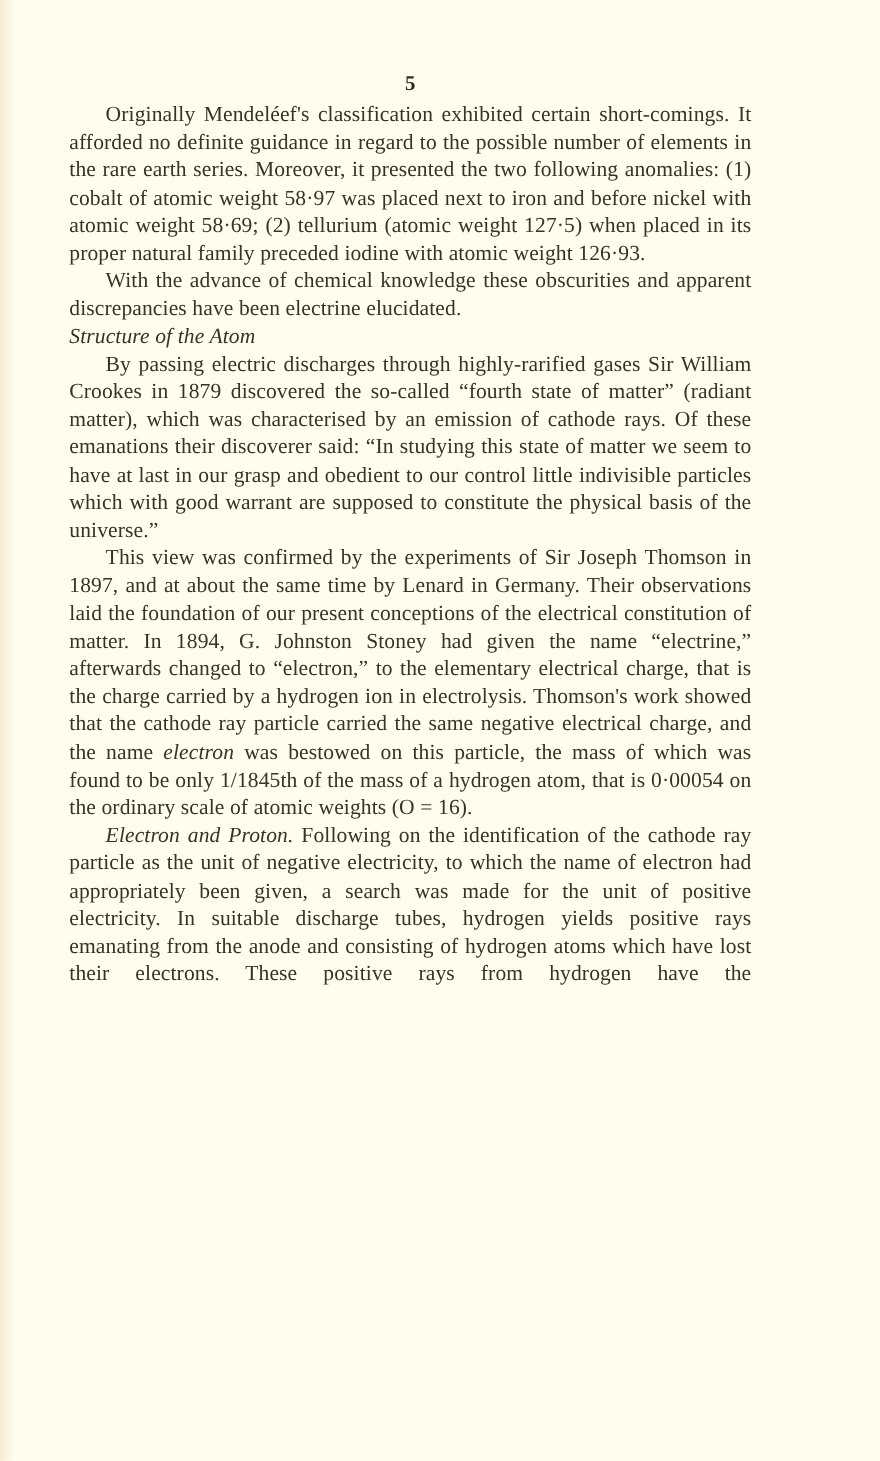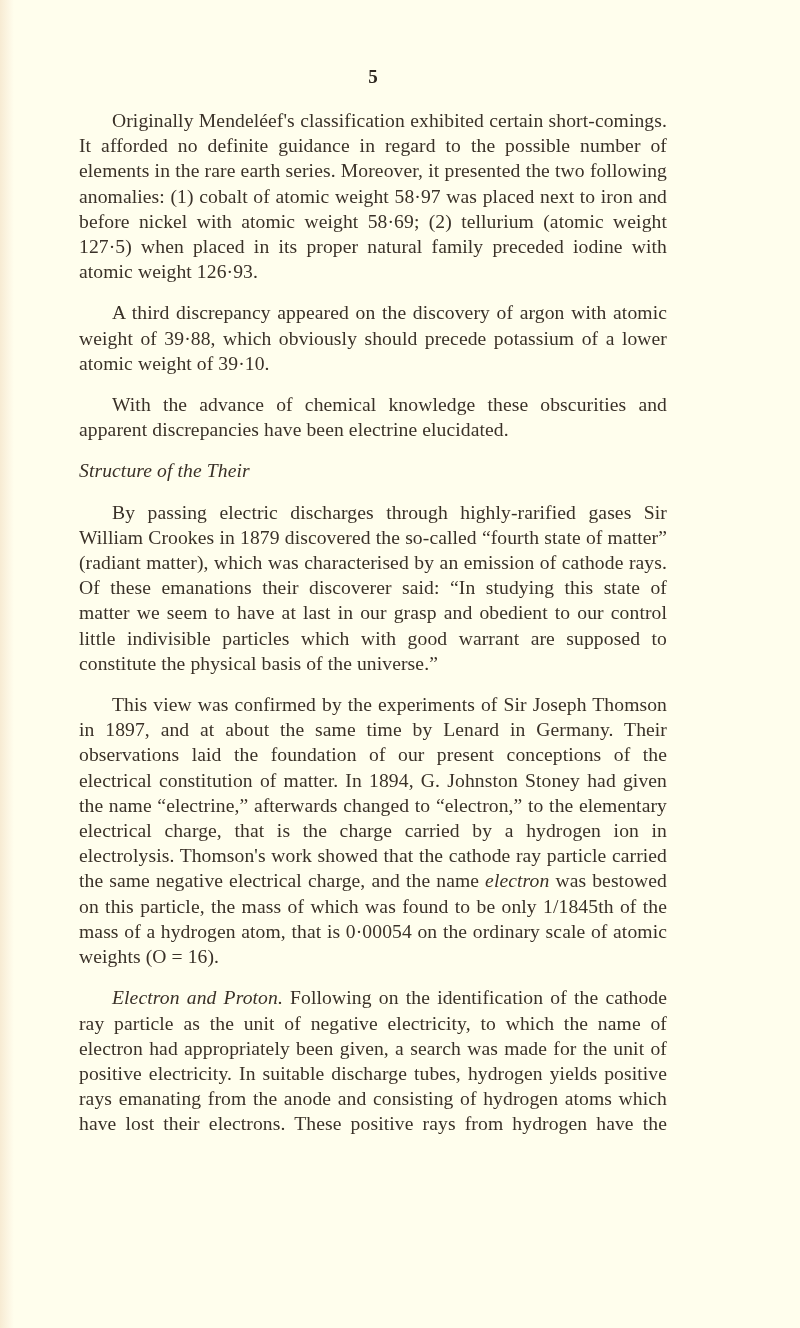--- a/index.html
+++ b/index.html
@@ -20,41 +20,40 @@
   .page-number {
     position: absolute; top: 66px; left: 0; width: 620px;
     text-align: center; font-size: 19px; font-weight: bold; color: #2f2820;
   }
   .text {
     position: absolute; top: 92px; left: 0; width: 620px;
     font-size: 19.6px; line-height: 25.2px;
     text-align: justify;
     letter-spacing: 0.1px;
   }
-  .text p { margin: 16px; text-indent: 33px; text-align: justify; }
+  .text p { margin: 0; text-indent: 33px; text-align: justify; }
   .text p.first { text-indent: 33px; }
   .heading {
     text-align: center; font-style: italic; margin: 14px 0 6px 0;
     text-indent: 0 !important;
   }
   em { font-style: italic; }
   .last-line { text-align-last: justify; }
 </style>
 </head>
 <body>
 
 <div class="edge"></div>
 
 <div class="page">
   <div class="page-number">5</div>
 
   <div class="text">
     <p class="first">Originally Mendeléef's classification exhibited certain short-comings. It afforded no definite guidance in regard to the possible number of elements in the rare earth series. Moreover, it presented the two following anomalies: (1) cobalt of atomic weight 58·97 was placed next to iron and before nickel with atomic weight 58·69; (2) tellurium (atomic weight 127·5) when placed in its proper natural family preceded iodine with atomic weight 126·93.</p>
-    <p>A third discrepancy appeared on the discovery of argon with atomic weight of 39·88, which obviously should precede potassium of a lower atomic weight of 39·10.</p>
     <p>With the advance of chemical knowledge these obscurities and apparent discrepancies have been electrine elucidated.</p>
 
-    <p class="heading">Structure of the Their</p>
+    <p class="heading">Structure of the Atom</p>
 
     <p>By passing electric discharges through highly-rarified gases Sir William Crookes in 1879 discovered the so-called “fourth state of matter” (radiant matter), which was characterised by an emission of cathode rays. Of these emanations their discoverer said: “In studying this state of matter we seem to have at last in our grasp and obedient to our control little indivisible particles which with good warrant are supposed to constitute the physical basis of the universe.”</p>
     <p><span>This view was confirmed by the experiments of Sir Joseph Thomson in 1897, and at about the same time by Lenard in Germany. Their observations laid the foundation of our present conceptions of the electrical constitution of matter. In 1894, G. Johnston Stoney had given the name “electrine,” afterwards changed to “electron,” to the elementary electrical charge, that is the charge carried by a hydrogen ion in electrolysis. Thomson's work showed that the cathode ray particle carried the same negative electrical charge, and the name </span><em>electron</em><span> was bestowed on this particle, the mass of which was found to be only 1/1845th of the mass of a hydrogen atom, that is 0·00054 on the ordinary scale of atomic weights (O = 16).</span></p>
     <p class="last-line"><em>Electron and Proton.</em><span> Following on the identification of the cathode ray particle as the unit of negative electricity, to which the name of electron had appropriately been given, a search was made for the unit of positive electricity. In suitable discharge tubes, hydrogen yields positive rays emanating from the anode and consisting of hydrogen atoms which have lost their electrons. These positive rays from hydrogen have the</span></p>
   </div>
 </div>
 
 </body></html>

